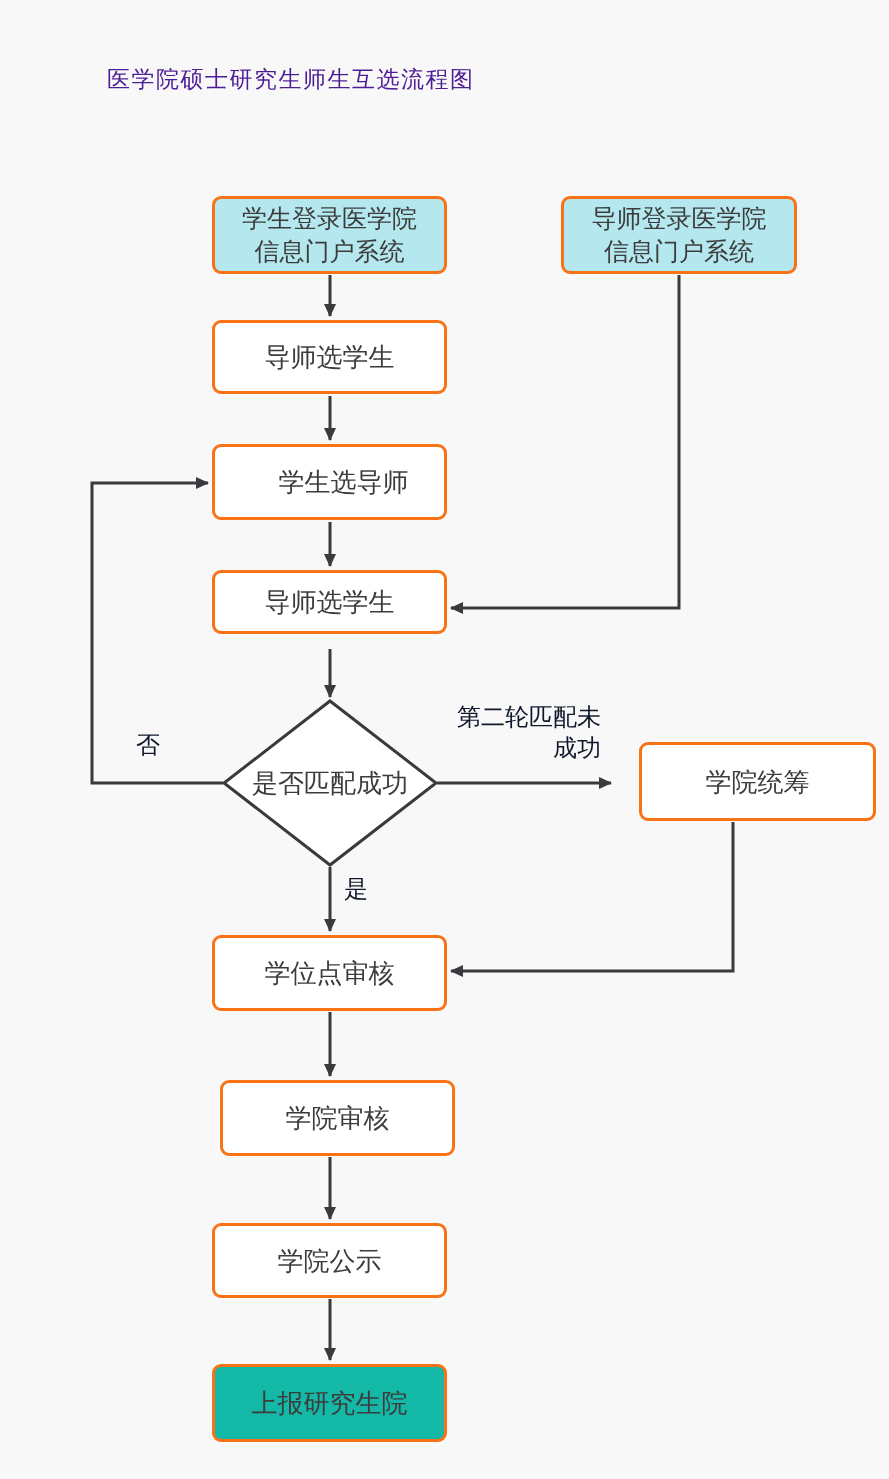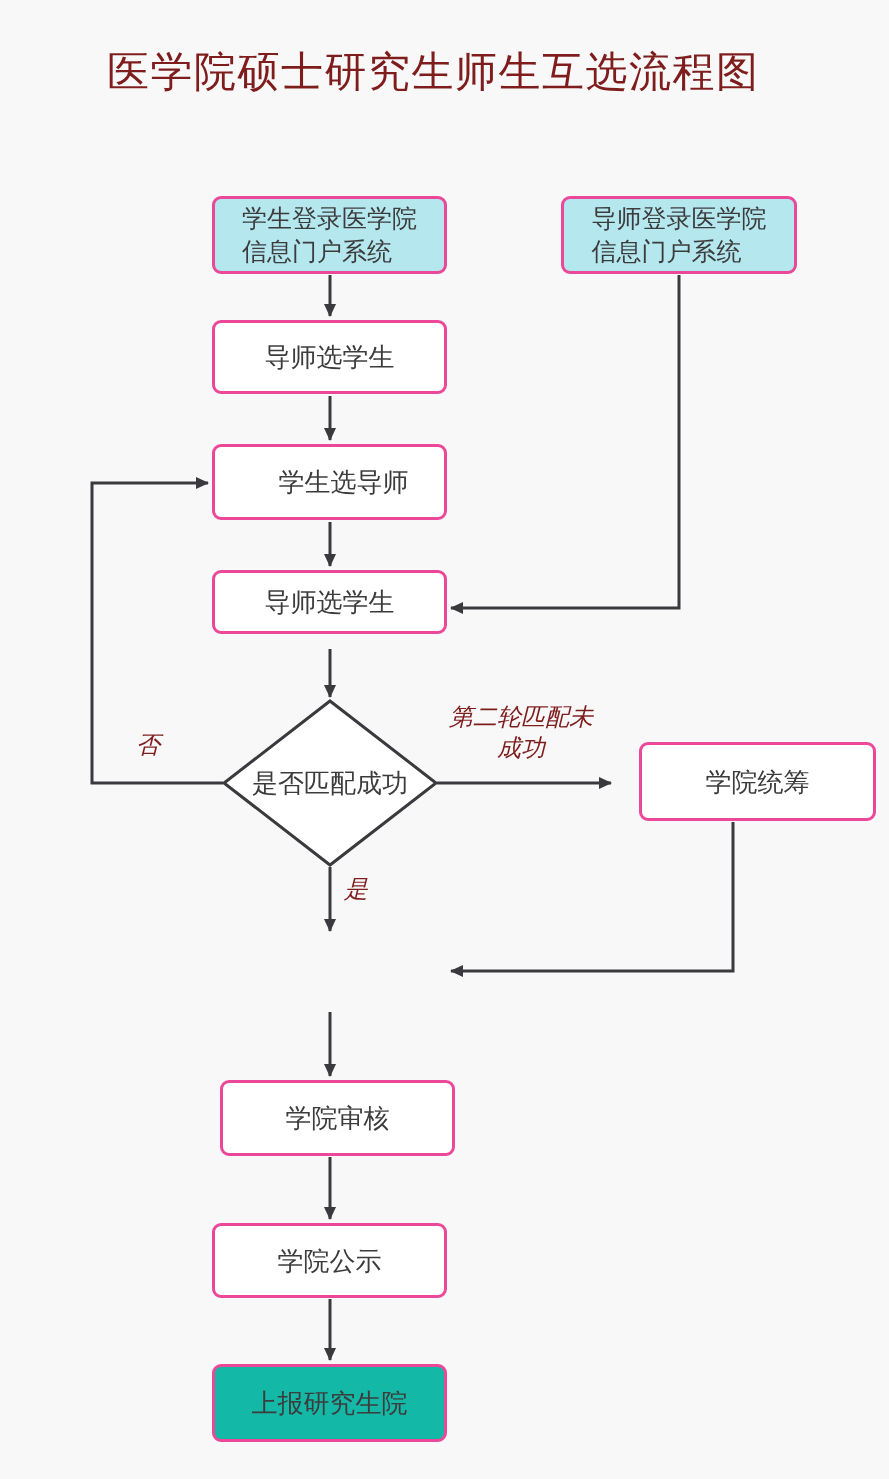--- a/index.html
+++ b/index.html
@@ -6,44 +6,44 @@
   body {
     width:889px; height:1479px;
     background:#f8f8f8;
     font-family:"Liberation Sans","DejaVu Sans",sans-serif;
     color:#3c3c3c;
     position:relative;
     overflow:hidden;
   }
   .canvas { position:absolute; left:0; top:0; width:889px; height:1479px; }
   .page-title {
-    position:absolute; left:107px; top:44px;
-    font-size:42px; font-weight:500; letter-spacing:1.5px;
-    color:#7f1d1d; white-space:nowrap;
+    position:absolute; left:107px; top:64px;
+    font-size:23px; font-weight:500; letter-spacing:1.5px;
+    color:#4c1d95; white-space:nowrap;
   }
   svg.connector-layer { position:absolute; left:0; top:0; width:889px; height:1479px; }
   svg .edge { fill:none; stroke:#3a3a3e; stroke-width:3; }
   svg .diamond { fill:#ffffff; stroke:#3a3a3e; stroke-width:3; stroke-linejoin:miter; }
   .node {
     position:absolute; box-sizing:border-box;
-    border:3px solid #ec4899; border-radius:9px;
+    border:3px solid #f97316; border-radius:9px;
     background:#ffffff;
     display:flex; align-items:center; justify-content:center;
-    font-size:26px; line-height:34px; text-align:left;
+    font-size:26px; line-height:34px; text-align:center;
     white-space:pre-line; color:#3c3c3c;
   }
   .node.cyan { background:#b4e7ee; font-size:25px; line-height:33px; }
   .node.blue { background:#14b8a6; }
   .decision-label {
     position:absolute; display:flex; align-items:center; justify-content:center;
     font-size:26px; text-align:center; color:#3c3c3c;
   }
   .edge-label {
-    position:absolute; font-size:24px; color:#7f1d1d;
-    text-align:center; white-space:pre-line; line-height:31px;font-style:italic;
+    position:absolute; font-size:24px; color:#0f172a;
+    text-align:right; white-space:pre-line; line-height:31px;
   }
   
   #n-student-login      { left:212px; top:196px; width:235px; height:78px; }
   #n-tutor-login        { left:561px; top:196px; width:236px; height:78px; }
   #n-complete-info      { left:212px; top:320px; width:235px; height:74px; }
   #n-student-select     { left:212px; top:444px; width:235px; height:76px;padding-left:28px; }
   #n-tutor-select       { left:212px; top:570px; width:235px; height:64px; }
   #n-college-coord      { left:615px; top:742px; width:237px; height:79px;margin-left:24px; }
   #n-degree-review      { left:212px; top:935px; width:235px; height:76px; }
   #n-college-review     { left:220px; top:1080px; width:235px; height:76px; }
@@ -105,20 +105,23 @@
   </div>
 
   <div class="decision-label" id="n-decision-label">
     <span>是否匹配成功</span>
   </div>
 
   <div class="node" id="n-college-coord">
     <span>学院统筹</span>
   </div>
 
+  <div class="node" id="n-degree-review">
+    <span>学位点审核</span>
+  </div>
 
   <div class="node" id="n-college-review">
     <span>学院审核</span>
   </div>
 
   <div class="node" id="n-college-publicity">
     <span>学院公示</span>
   </div>
 
   <div class="node blue" id="n-report-grad">

